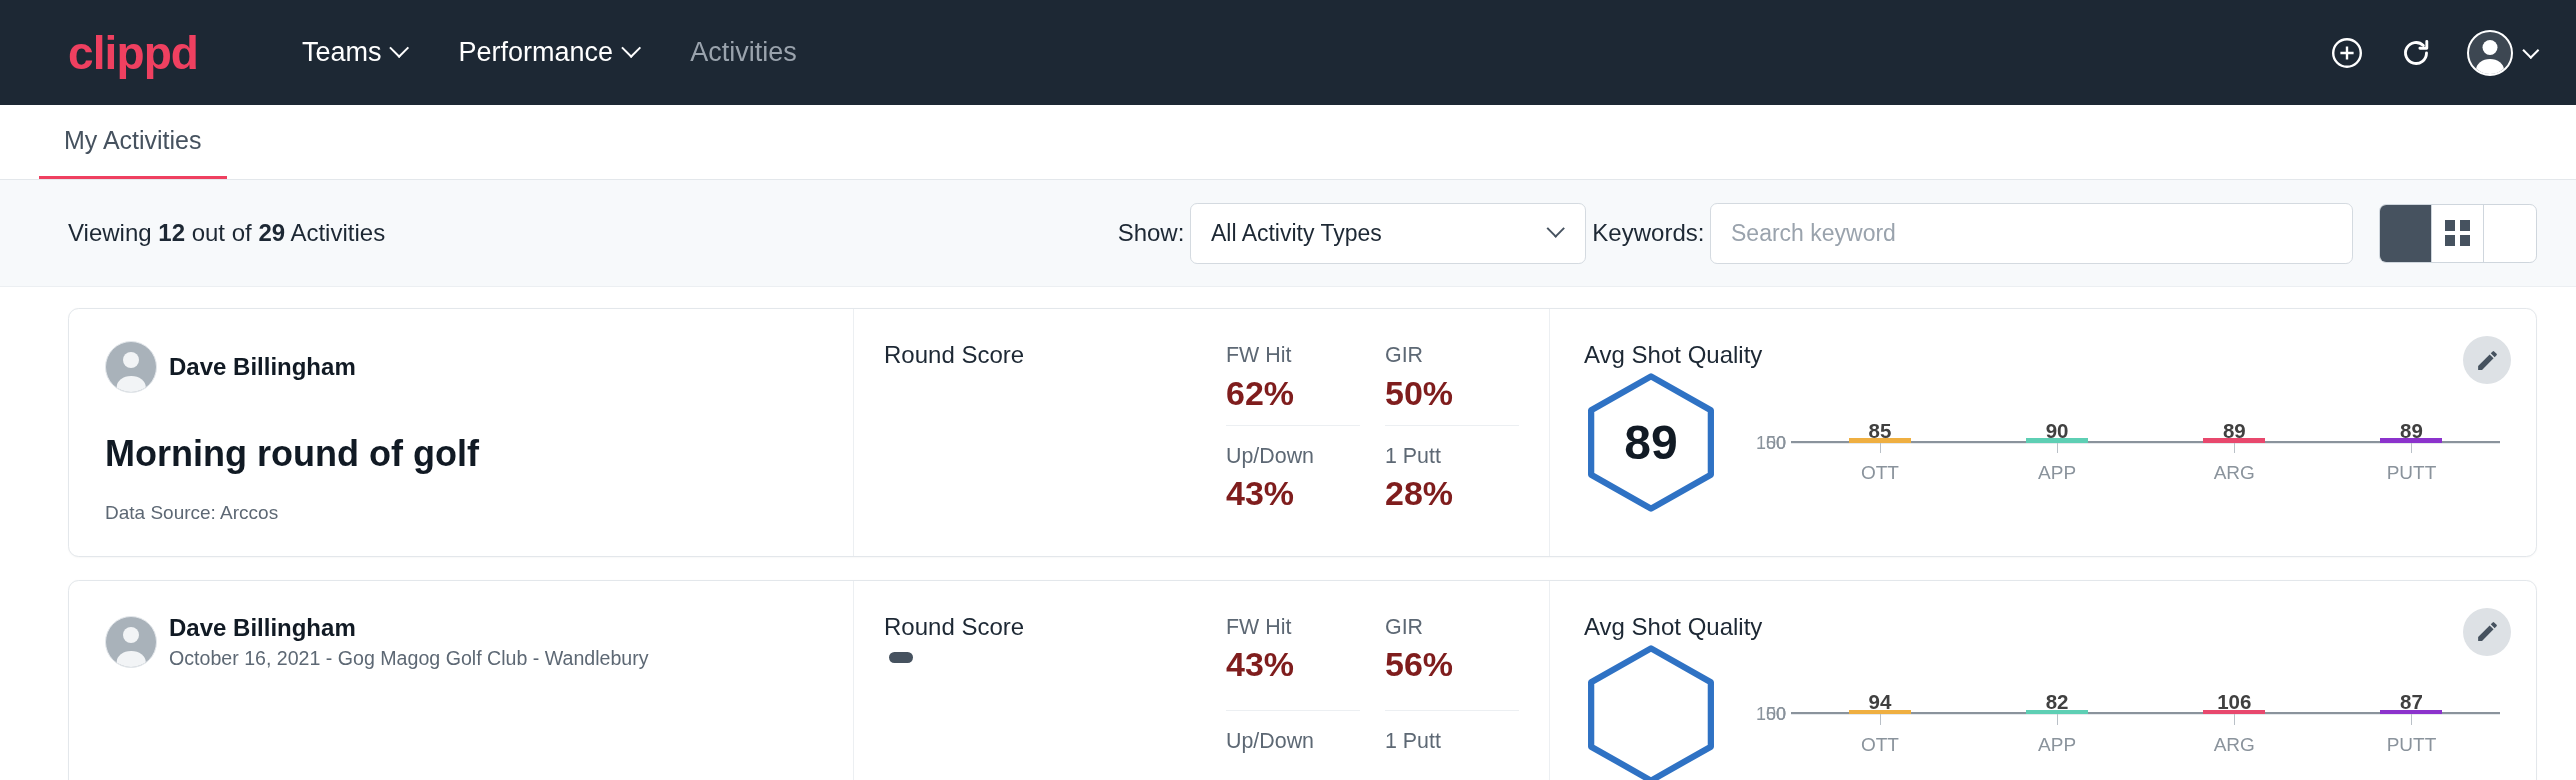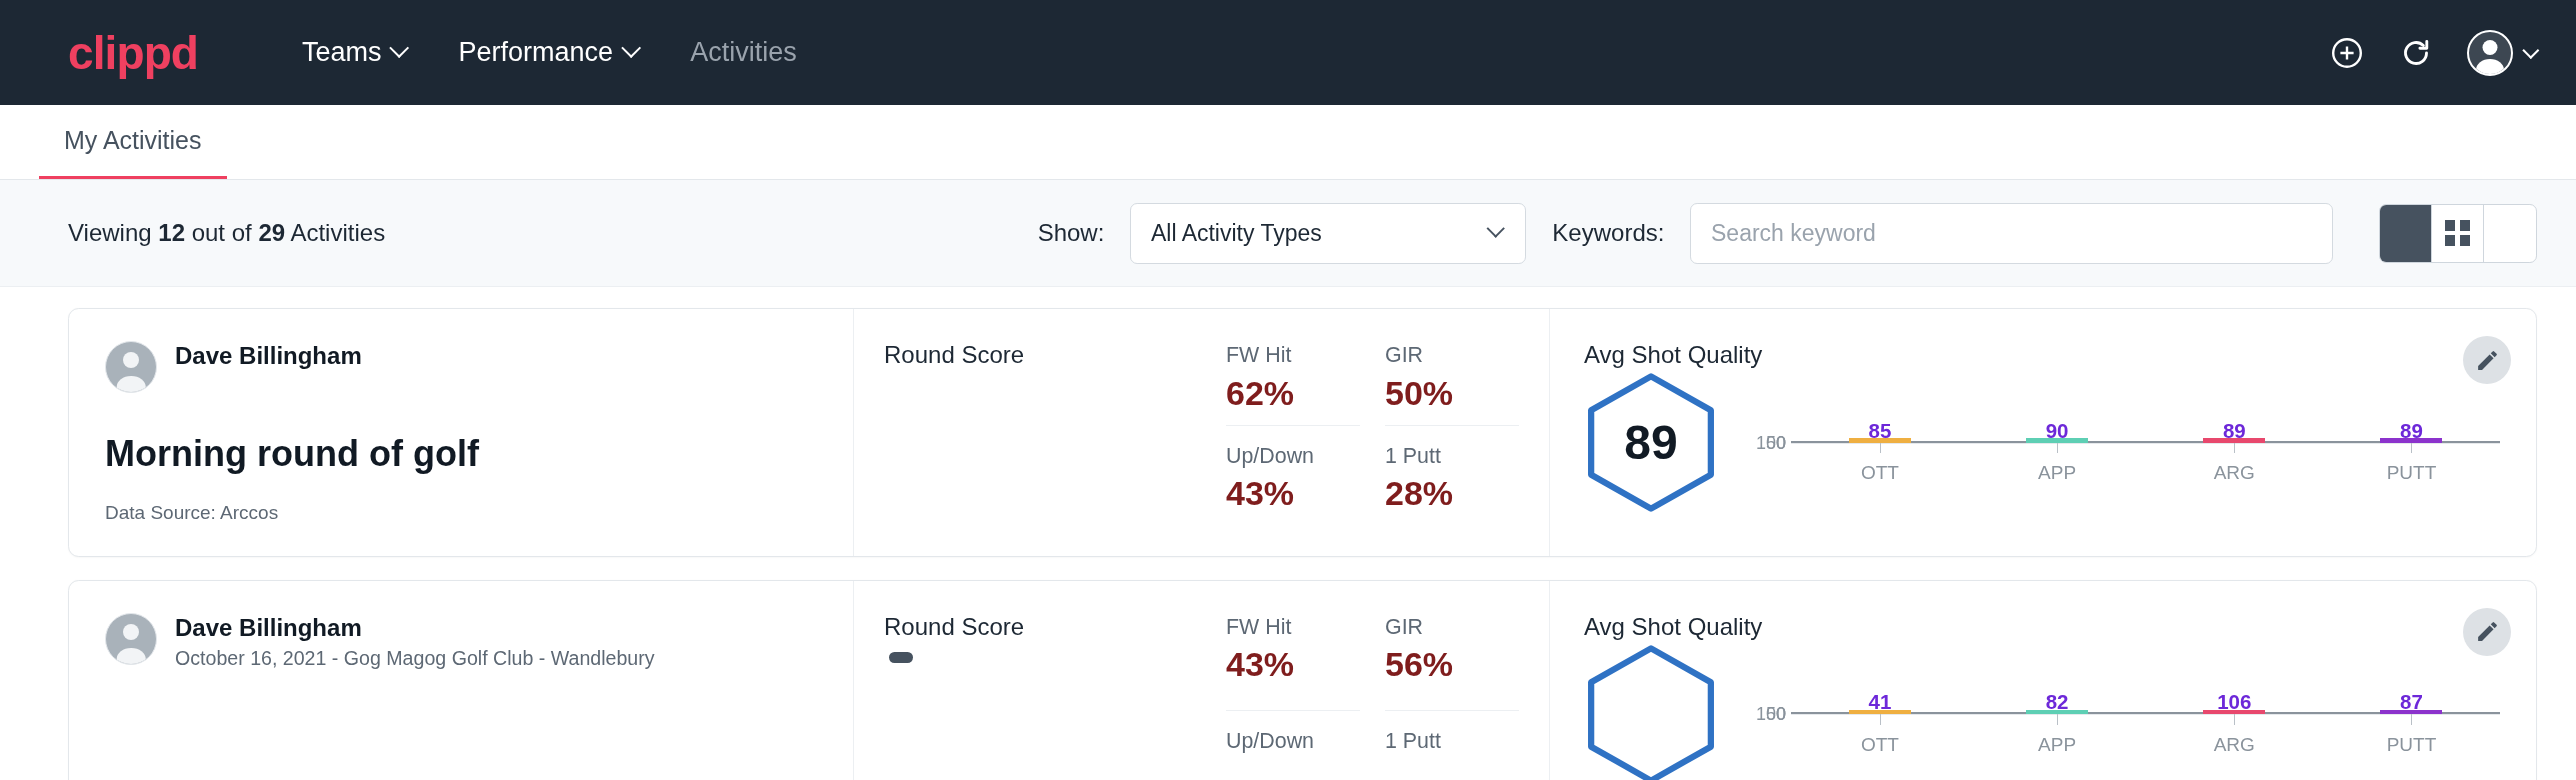--- a/index.html
+++ b/index.html
@@ -116,21 +116,21 @@
   .viewing {
     font-size: 24px;
     color: #1d2834;
     white-space: nowrap;
   }
   .viewing b { font-weight: 700; }
   .filters {
     margin-left: auto;
     display: flex;
     align-items: center;
-    gap: 26px;
+    gap: 6px;
   }
   .f-label {
     font-size: 24px;
     color: #1d2834;
     white-space: nowrap;
   }
   .select {
     width: 396px; height: 61px;
     background: #fff;
     border: 0.9px solid #d4dae0;
@@ -194,21 +194,21 @@
     align-items: stretch;
     position: relative;
     margin-bottom: 23px;
     box-shadow: 0 0.9px 1.8px rgba(0,0,0,.03);
   }
   .card-left {
     width: 785px;
     padding: 32px 36px 30px 36px;
     border-right: 0.9px solid #eceff2;
   }
-  .who { display:flex; align-items:flex-start; gap:18px; }
+  .who { display:flex; align-items:center; gap:12px; }
   .avatar-sm {
     width: 52px; height: 52px; border-radius:50%;
     background:#a9b2ba; border:1.8px solid #e3e7eb;
     position:relative; overflow:hidden; flex:none;
   }
   .avatar-sm::before {
     content:""; position:absolute; left:50%; top:9.8px;
     width:16px; height:16px; border-radius:50%;
     background:#f2f4f6; transform:translateX(-50%);
   }
@@ -271,21 +271,21 @@
   .yaxis {
     width: 41px; position:relative;
     font-size: 18px; color:#8a939c;
   }
   .yaxis span { position:absolute; right:5.4px; transform: translateY(-50%); }
   .plot { flex:1; position:relative; }
   .grid-line { position:absolute; left:0; right:0; height:0.9px; background:#e6e9ec; }
   .axis-line { position:absolute; left:0; right:0; bottom:0; height:1.8px; background:#8a939c; }
   .bars { position:absolute; inset:0; display:flex; align-items:flex-end; }
   .barcol { flex:1; display:flex; flex-direction:column; align-items:center; height:100%; justify-content:flex-end; position:relative; }
-  .barval { position:absolute; font-size: 20.5px; font-weight:700; color:#6d28d9; }
+  .barval { position:absolute; font-size: 20.5px; font-weight:700; color:#404040; }
   .bar { width: 62px; background:#f0f1f2; position:relative; }
   .bar i { position:absolute; top:-4.5px; left:0; right:0; height:4.5px; display:block; }
   .xlabels { position:absolute; left:0; right:0; top: 100%; display:flex; }
   .xlab { flex:1; text-align:center; font-size:19px; color:#8a939c; padding-top: 19.6px; position:relative;}
   .xlab::before { content:""; position:absolute; top:0; left:50%; width:0.9px; height:10.7px; background:#b9c0c7; }
 
   .edit-btn {
     position:absolute; top: 27px; right: 25px;
     width: 48px; height: 48px; border-radius:50%;
     background:#dde1e5;
@@ -538,21 +538,21 @@
             <span style="top:0%">100</span>
             <span style="top:50%">50</span>
             <span style="top:100%">0</span>
           </div>
           <div class="plot">
             <div class="grid-line" style="top:0"></div>
             <div class="grid-line" style="top:50%"></div>
             <div class="axis-line"></div>
             <div class="bars">
               <div class="barcol">
-                <div class="barval" style="bottom:85%">41</div>
+                <div class="barval" style="bottom:85%">94</div>
                 <div class="bar" style="height:82%">
                     <i style="background:#efaf41"></i>
                   </div>
               </div>
               <div class="barcol">
                 <div class="barval" style="bottom:74%">82</div>
                 <div class="bar" style="height:71%">
                     <i style="background:#5ecfb4"></i>
                   </div>
               </div>

